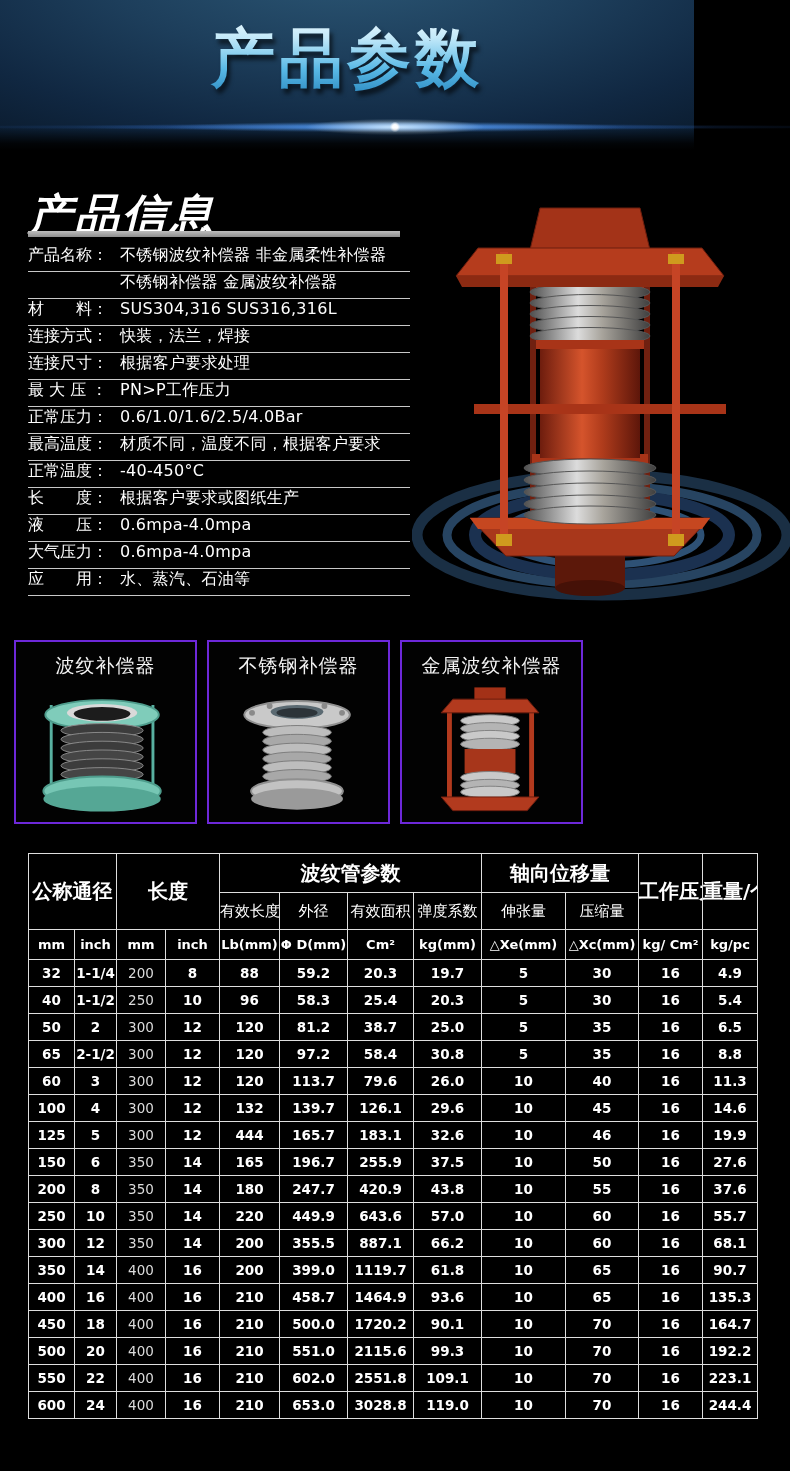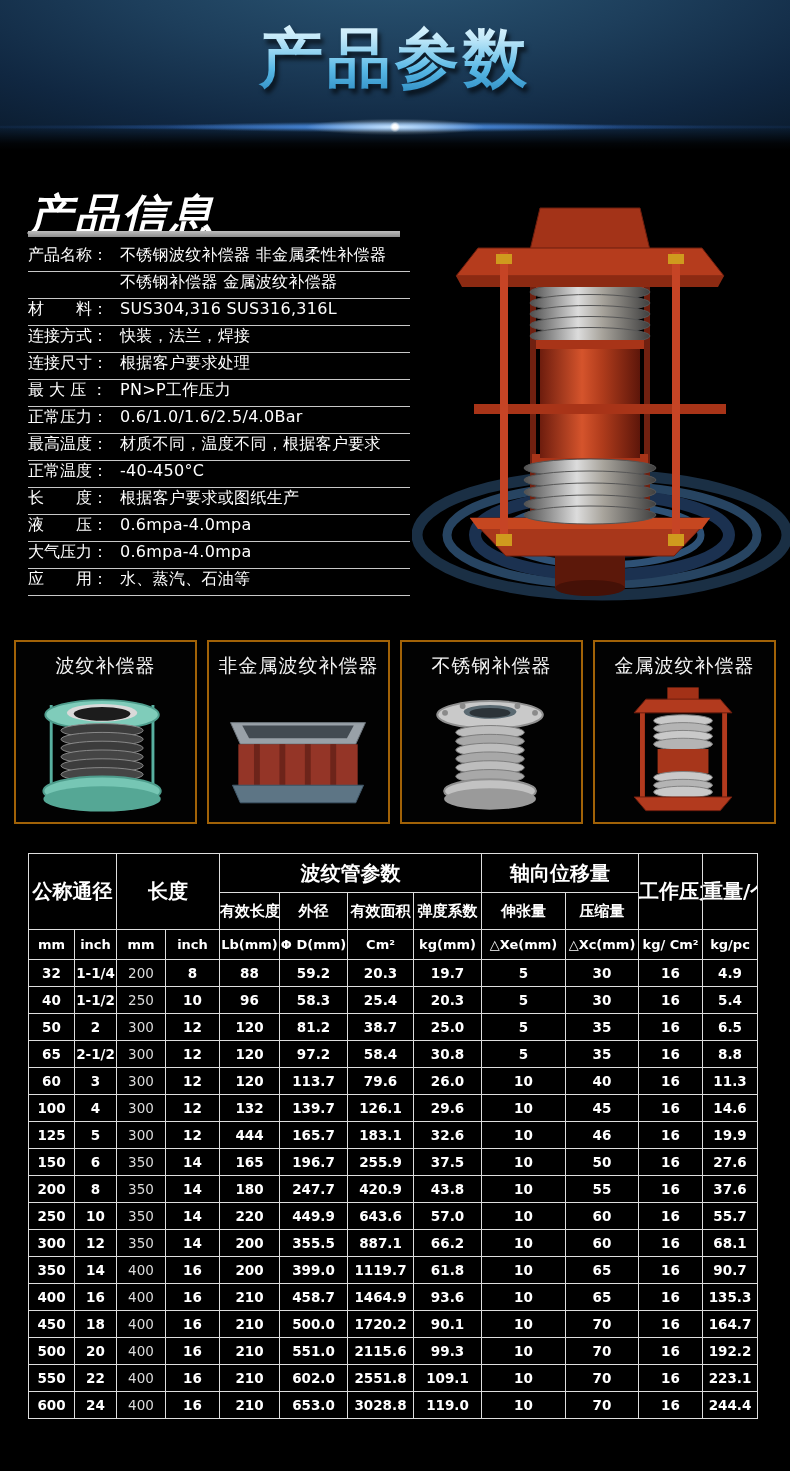--- a/index.html
+++ b/index.html
@@ -3,21 +3,21 @@
 <meta charset="utf-8">
 <style>
   * { margin:0; padding:0; box-sizing:border-box; }
   html,body { background:#000; }
   body {
     width:790px; height:1471px; position:relative; overflow:hidden;
     font-family:"DejaVu Sans","Liberation Sans",sans-serif; color:#fff;
   }
   
   .hero {
-    position:absolute; left:0; top:0; width:790px; height:150px;
+    position:absolute; left:0; top:0; width:694px; height:150px;
     background:
       radial-gradient(ellipse 95% 170% at 50% -25%, #2c5876 0%, #1d3e5b 38%, #102741 68%, #071422 100%);
   }
   .hero::after{
     content:""; position:absolute; left:0; bottom:0; width:100%; height:22px;
     background:linear-gradient(180deg, rgba(0,0,0,0) 0%, rgba(0,0,0,.85) 70%, #000 100%);
   }
   .hero-title {
     position:absolute; top:12px; left:0; width:100%; text-align:center;
     font-size:64px; font-weight:bold; letter-spacing:4px; line-height:92px;
@@ -51,38 +51,38 @@
     font-size:16px; color:#fefefe;
   }
   .info-label { flex:0 0 92px; white-space:pre; }
   .info-value { white-space:nowrap; letter-spacing:.3px; }
   
   .photo { position:absolute; left:412px; top:190px; width:378px; height:440px; }
   .photo svg { width:100%; height:100%; display:block; }
   
   .thumbs { position:absolute; left:14px; top:640px; width:763px; display:flex; gap:10px; }
   .thumb {
-    width:183px; height:184px; border:2px solid #a16207; background:#020202;
+    width:183px; height:184px; border:2px solid #6d28d9; background:#020202;
     display:flex; flex-direction:column;
   }
   .thumb figcaption {
     text-align:center; font-size:19px; color:#f4f4f4; padding-top:11px; height:40px;
     letter-spacing:1px; white-space:nowrap;
   }
   .thumb svg { width:100%; height:136px; display:block; }
   
   .spec {
     position:absolute; left:28px; top:853px; width:729px;
     border-collapse:collapse; table-layout:fixed; text-align:center; color:#fff;
   }
   .spec th, .spec td {
     border:1px solid #dedede; padding:0; overflow:hidden; white-space:nowrap;
   }
   .spec .gh { height:39px; font-size:20px; font-weight:bold; }
-  .spec .sh { height:37px; font-size:15px; font-weight:bold; }
+  .spec .sh { height:37px; font-size:15px; font-weight:normal; }
   .spec .unit th { height:30px; font-size:13px; font-weight:bold; }
   .spec tbody td { height:27px; font-size:13.5px; font-weight:bold; }
   .spec tbody td.thin { font-weight:normal; color:#dcdcdc; }
 </style>
 </head>
 <body>
 
 <div>
 
   <header class="hero">
@@ -235,33 +235,20 @@
           <ellipse cx="88" cy="66" rx="42" ry="7" fill="#3c3c3c"></ellipse>
           <ellipse cx="88" cy="75" rx="42" ry="7" fill="#454545"></ellipse>
           <ellipse cx="88" cy="84" rx="42" ry="7" fill="#3c3c3c"></ellipse>
           <ellipse cx="88" cy="93" rx="42" ry="7" fill="#454545"></ellipse>
         </g>
         <ellipse cx="88" cy="110" rx="60" ry="15" fill="#76c6b4" stroke="#4e9c8c" stroke-width="2"></ellipse>
         <ellipse cx="88" cy="118" rx="60" ry="13" fill="#55a795"></ellipse>
       </svg>
     </figure>
 
-    <figure class="thumb">
-      <figcaption>非金属波纹补偿器</figcaption>
-      <svg viewBox="0 0 183 136" xmlns="http://www.w3.org/2000/svg">
-        <polygon points="22,40 160,40 150,62 32,62" fill="#99a1a8" stroke="#6b737a" stroke-width="1"></polygon>
-        <polygon points="34,43 148,43 141,56 41,56" fill="#434b52"></polygon>
-        <polygon points="30,62 152,62 152,104 30,104" fill="#943527"></polygon>
-        <rect x="46" y="62" width="6" height="42" fill="#6d241a"></rect>
-        <rect x="72" y="62" width="6" height="42" fill="#6d241a"></rect>
-        <rect x="98" y="62" width="6" height="42" fill="#6d241a"></rect>
-        <rect x="124" y="62" width="6" height="42" fill="#6d241a"></rect>
-        <polygon points="24,104 158,104 150,122 32,122" fill="#5d7585" stroke="#42596a" stroke-width="1"></polygon>
-      </svg>
-    </figure>
 
     <figure class="thumb">
       <figcaption>不锈钢补偿器</figcaption>
       <svg viewBox="0 0 183 136" xmlns="http://www.w3.org/2000/svg">
         <ellipse cx="90" cy="32" rx="54" ry="14" fill="#c9c9c9" stroke="#8f8f8f" stroke-width="2"></ellipse>
         <circle cx="44" cy="30" r="3" fill="#8a8a8a"></circle>
           <circle cx="136" cy="30" r="3" fill="#8a8a8a"></circle>
         <circle cx="62" cy="23" r="3" fill="#8a8a8a"></circle>
           <circle cx="118" cy="23" r="3" fill="#8a8a8a"></circle>
         <ellipse cx="90" cy="29" rx="27" ry="7" fill="#5b6a72"></ellipse>

